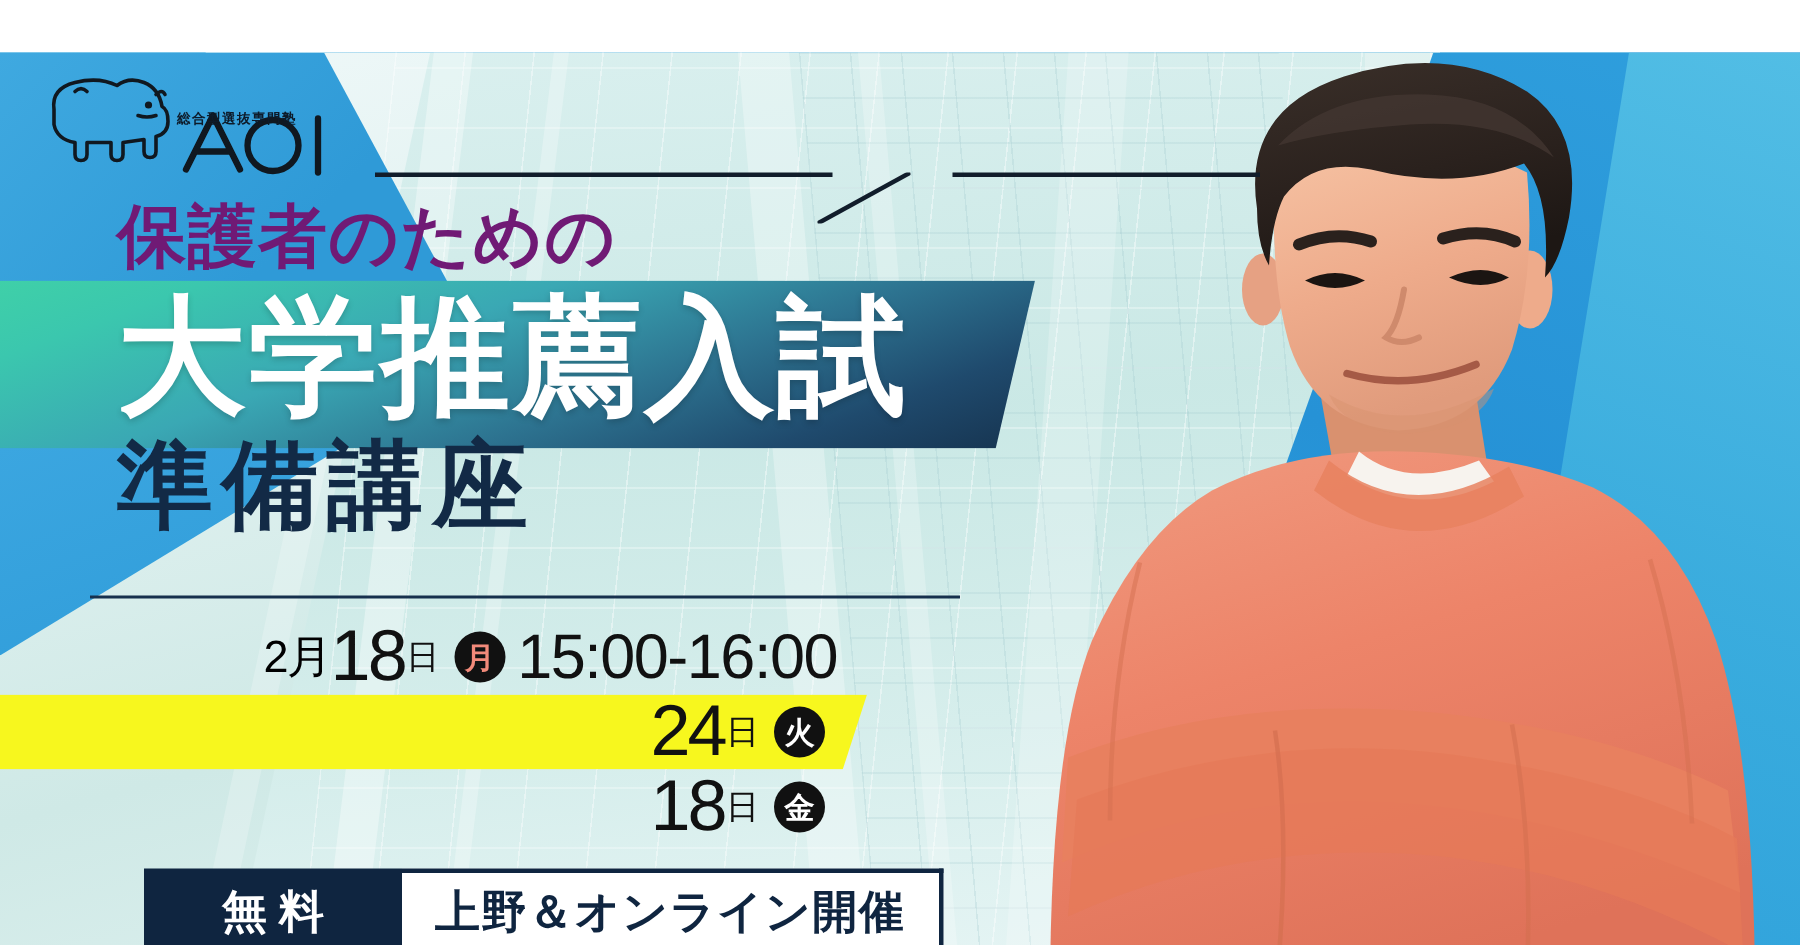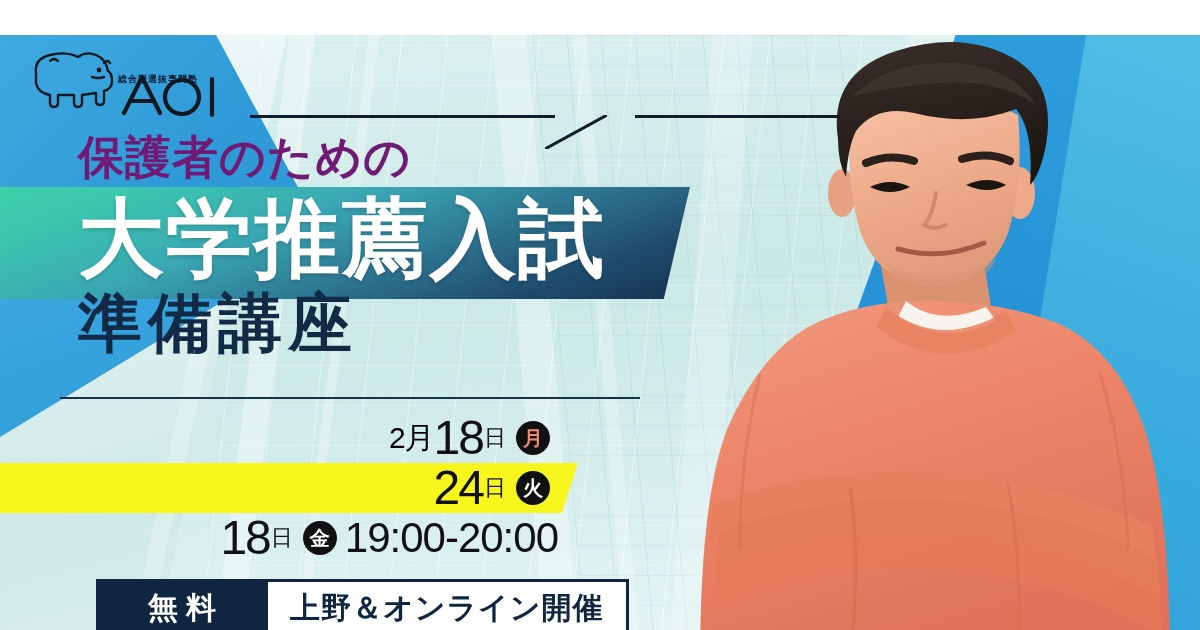--- a/index.html
+++ b/index.html
@@ -312,33 +312,33 @@
   <div class="divider"></div>
 
   <div class="sched">
     <div class="hl-bar"></div>
 
     <div class="row row1">
       <span class="mon">2月</span>
       <span class="daynum">18</span>
       <span class="nichi">日</span>
       <span class="dow dow-mon">月</span>
+      <span class="time">15:00-16:00</span>
     </div>
 
     <div class="row row2">
       <span class="daynum">24</span>
       <span class="nichi">日</span>
       <span class="dow dow-tue">火</span>
     </div>
 
     <div class="row row3">
       <span class="daynum">18</span>
       <span class="nichi">日</span>
       <span class="dow dow-fri">金</span>
-      <span class="time">19:00-20:00</span>
     </div>
   </div>
 
   <div class="badges">
     <div class="badge-free">無料</div>
     <div class="badge-place">上野＆オンライン開催</div>
   </div>
 
 </div>
 

